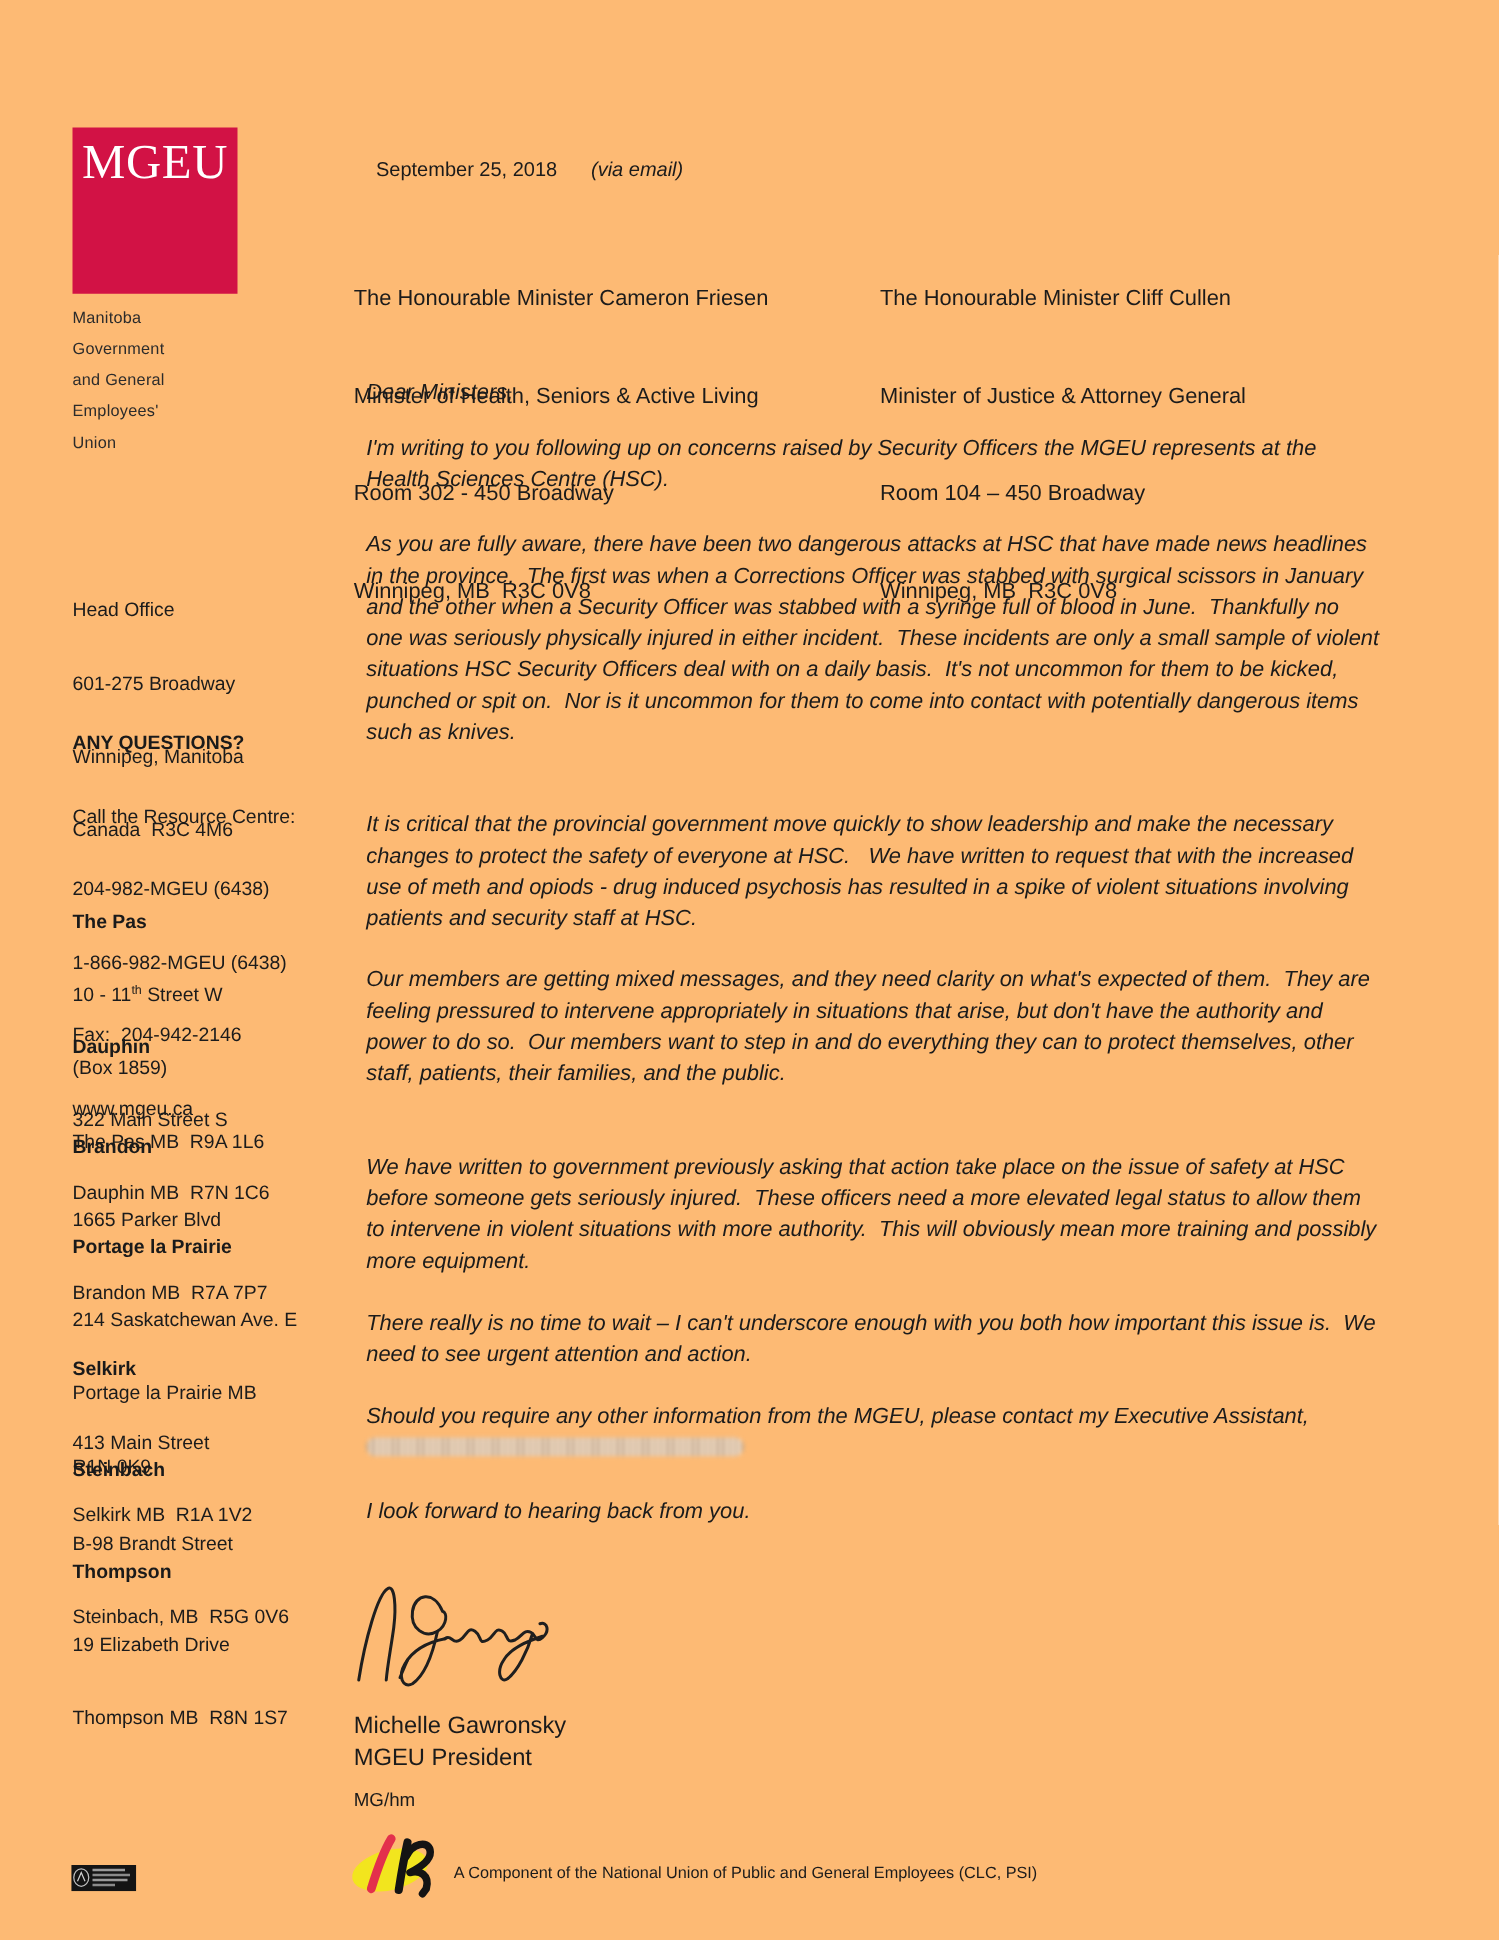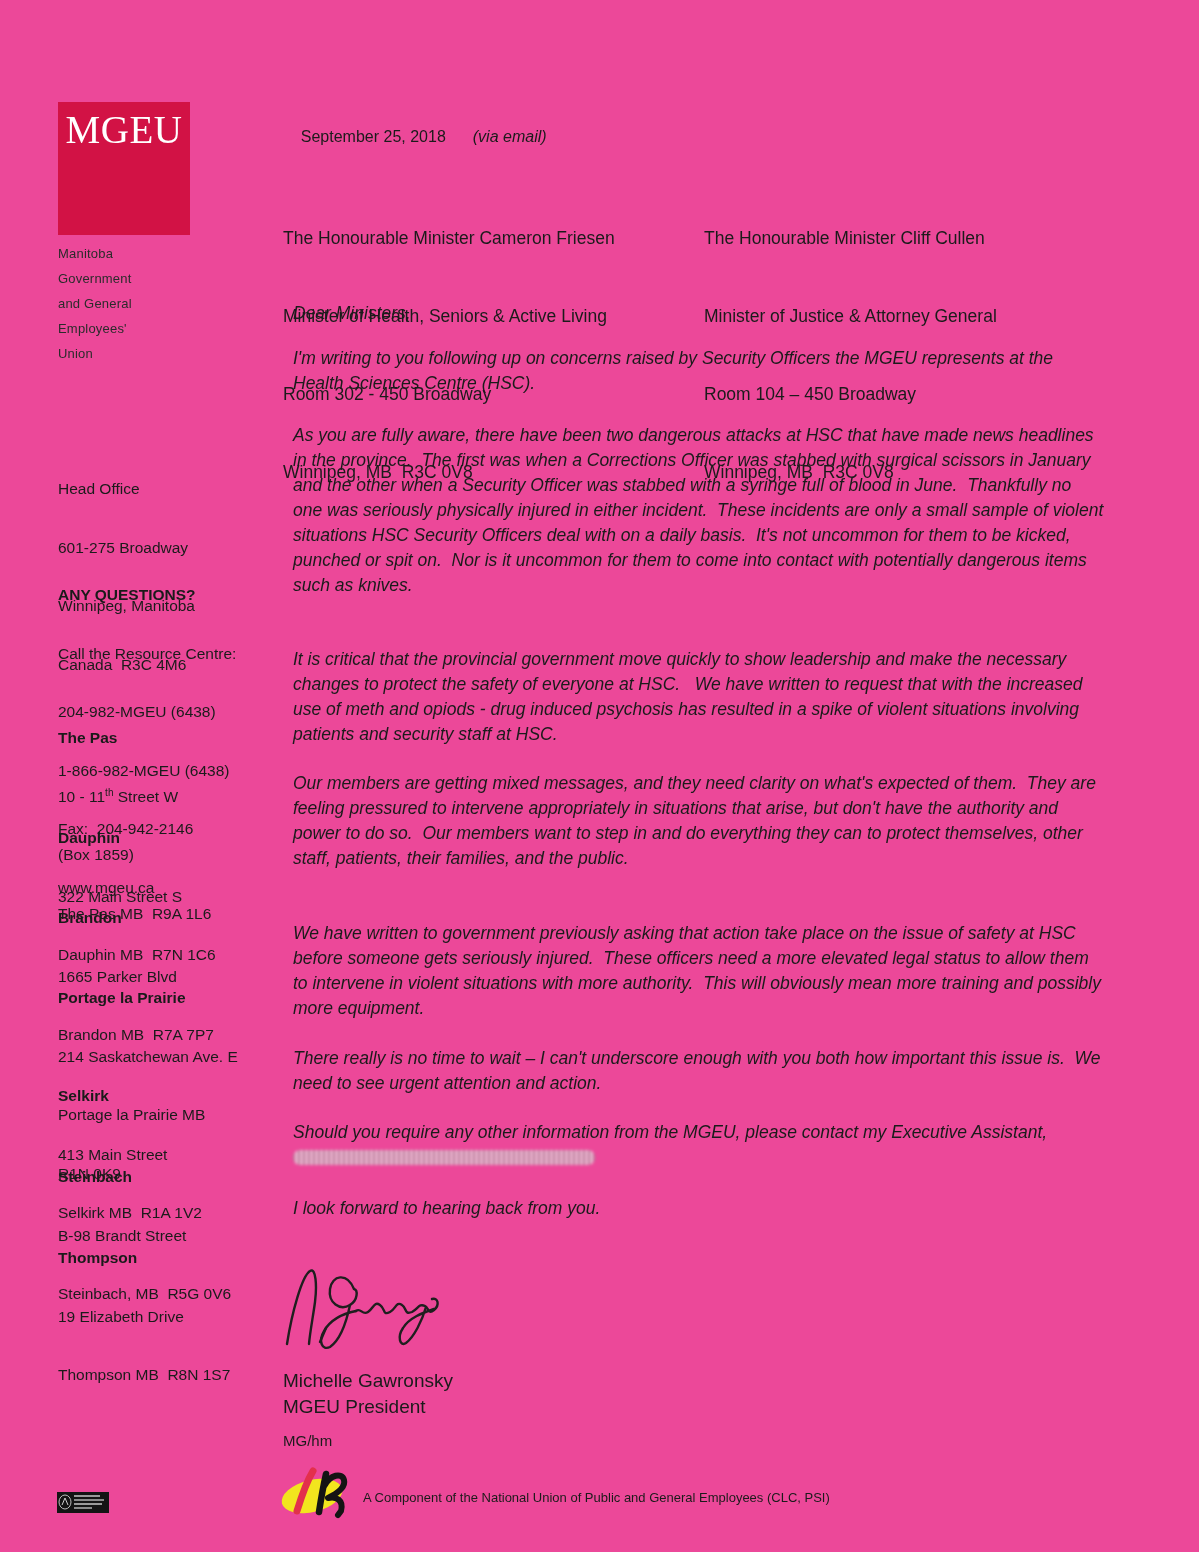--- a/index.html
+++ b/index.html
@@ -1,17 +1,17 @@
 <!DOCTYPE html>
 <html><head>
 <meta charset="utf-8">
 <style>
   html,body { margin:0; padding:0; background:#ffffff; }
   .page {
-    position:relative; width:1199px; height:1552px; background:#ec4899;
+    position:relative; width:1199px; height:1552px; background:#fdba74;
     font-family:"Liberation Sans", sans-serif; color:#1b1b1b; overflow:hidden;
   }
   .logo-square {
     position:absolute; left:58px; top:102px; width:132px; height:133px;
     background:#d21245; display:block;
   }
   .logo-square .logo-text {
     display:block; text-align:center; padding-top:5px;
     font-family:"Liberation Serif", serif; font-size:39px; color:#ffffff; letter-spacing:0.5px;
   }

